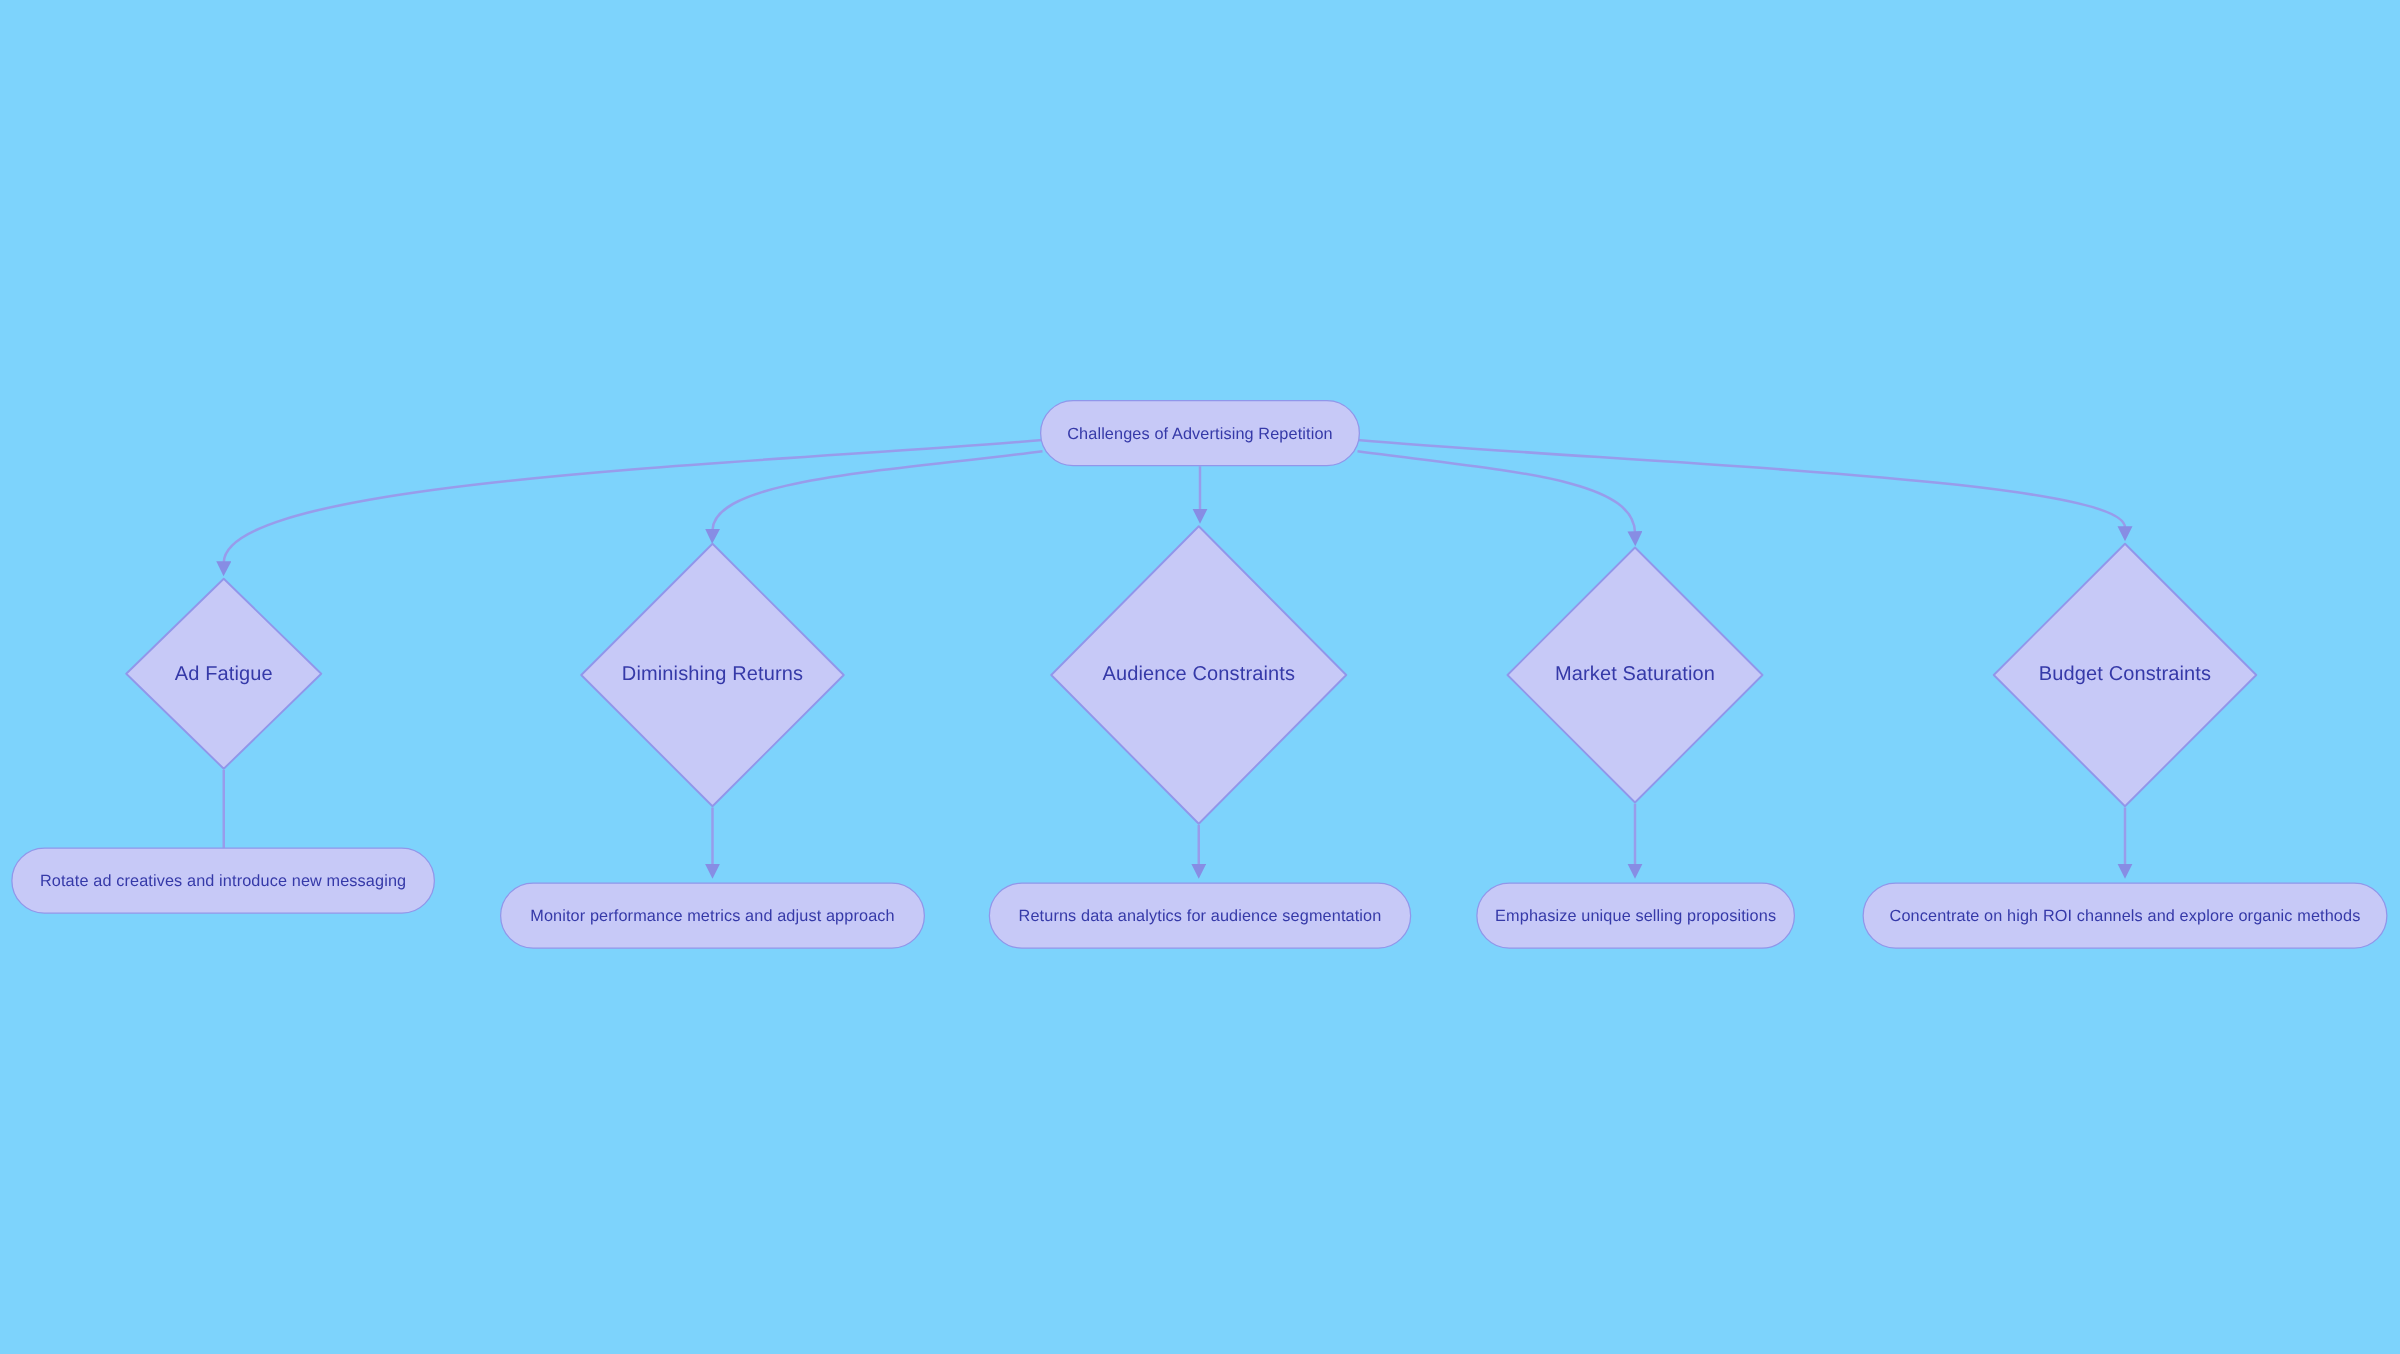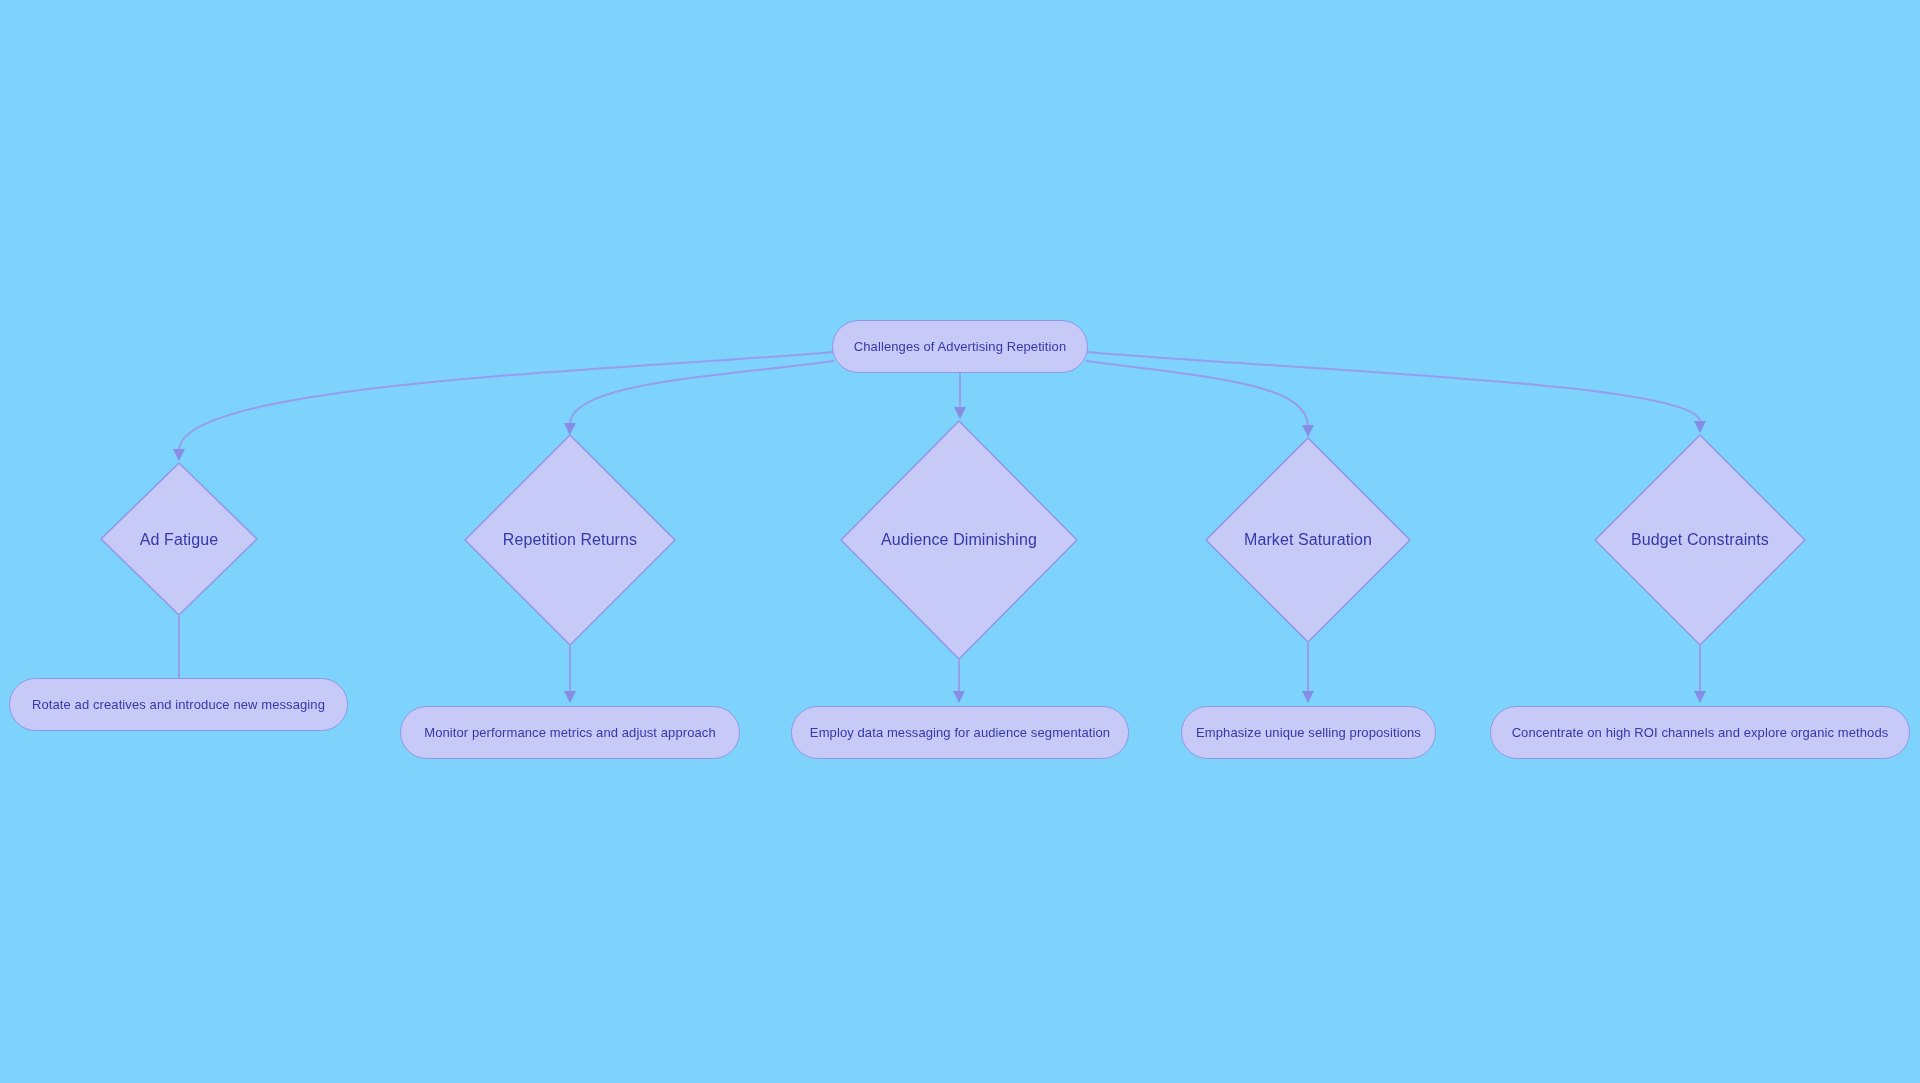--- a/index.html
+++ b/index.html
@@ -89,33 +89,33 @@
     <polygon class="diamond-shape" points="959,421 1077,540 959,659 841,540"></polygon>
     <polygon class="diamond-shape" points="1308,438 1410,540 1308,642 1206,540"></polygon>
     <polygon class="diamond-shape" points="1700,435 1805,540 1700,645 1595,540"></polygon>
   </svg>
 
   <div class="pill" style="left:832px; top:320px; width:256px;">
     <span class="node-label">Challenges of Advertising Repetition</span>
   </div>
 
   <span class="diamond-label" style="left:179px; top:540px;">Ad Fatigue</span>
-  <span class="diamond-label" style="left:570px; top:540px;">Repetition Returns</span>
-  <span class="diamond-label" style="left:959px; top:540px;">Audience Diminishing</span>
+  <span class="diamond-label" style="left:570px; top:540px;">Diminishing Returns</span>
+  <span class="diamond-label" style="left:959px; top:540px;">Audience Constraints</span>
   <span class="diamond-label" style="left:1308px; top:540px;">Market Saturation</span>
   <span class="diamond-label" style="left:1700px; top:540px;">Budget Constraints</span>
 
   <div class="pill" style="left:9px; top:678px; width:339px;">
     <span class="node-label">Rotate ad creatives and introduce new messaging</span>
   </div>
   <div class="pill" style="left:400px; top:706px; width:340px;">
     <span class="node-label">Monitor performance metrics and adjust approach</span>
   </div>
   <div class="pill" style="left:791px; top:706px; width:338px;">
-    <span class="node-label">Employ data messaging for audience segmentation</span>
+    <span class="node-label">Returns data analytics for audience segmentation</span>
   </div>
   <div class="pill" style="left:1490px; top:706px; width:420px;">
     <span class="node-label">Concentrate on high ROI channels and explore organic methods</span>
   </div>
   <div class="pill" style="left:1181px; top:706px; width:255px;">
     <span class="node-label">Emphasize unique selling propositions</span>
   </div>
 
 </div>
 

